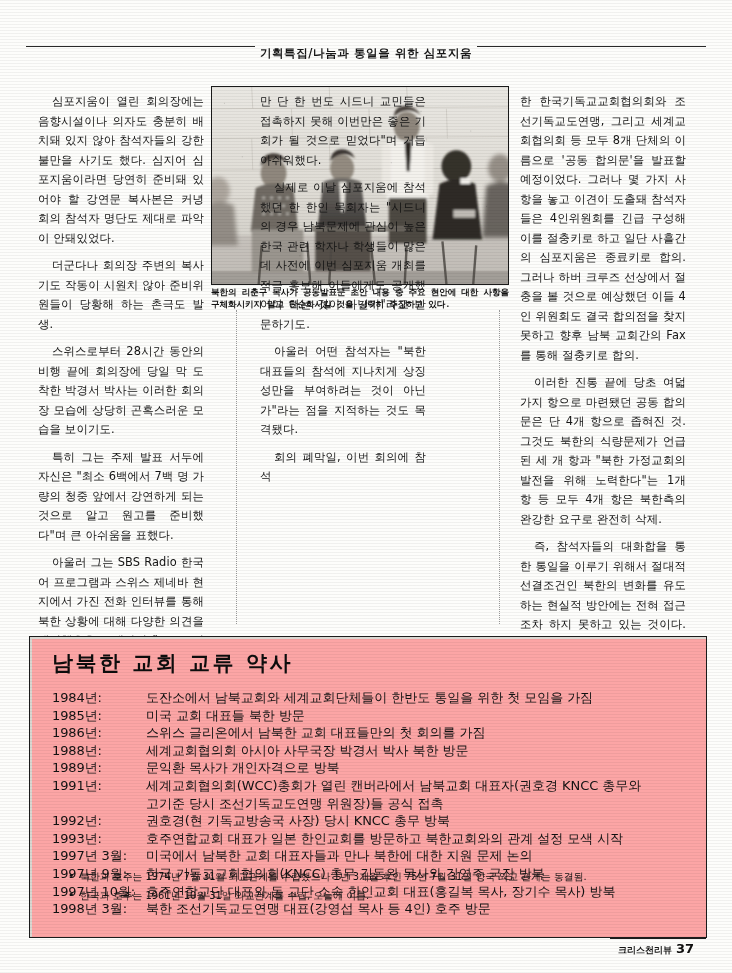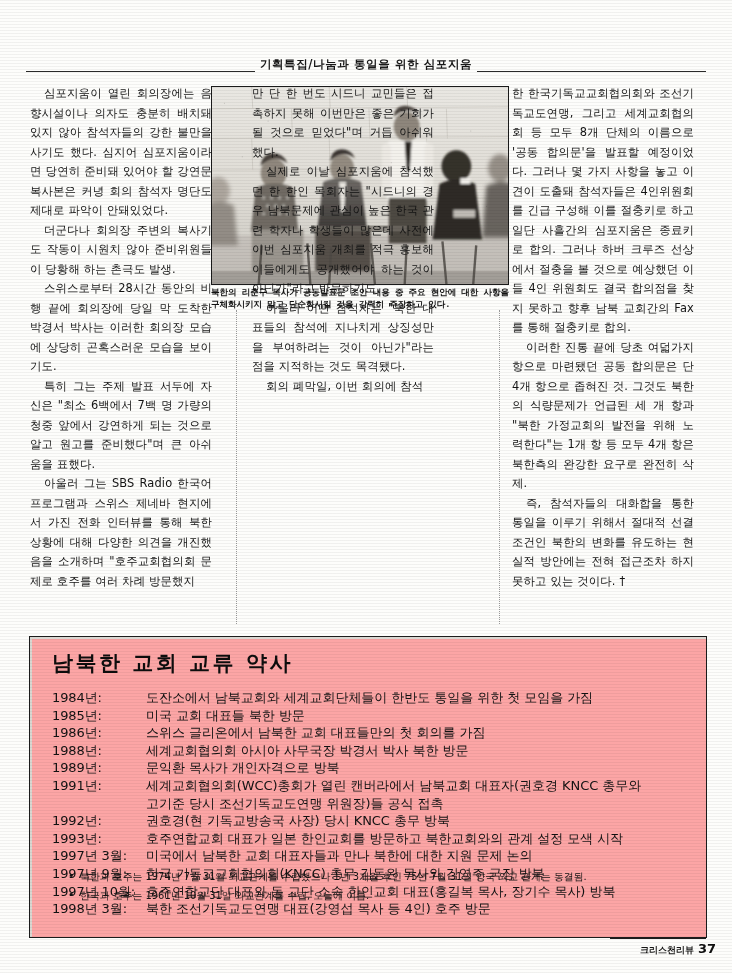--- a/index.html
+++ b/index.html
@@ -26,21 +26,21 @@
   }
 
   
   .runhead {
     position: absolute;
     left: 26px;
     top: 46px;
     width: 680px;
     height: 26px;
     display: flex;
-    align-items: flex-end;
+    align-items: flex-start;
     justify-content: center;
     gap: 1px;
   }
   .runhead .rule {
     flex: 1 1 auto;
     height: 1px;
     background: #2a2a2a;
     min-width: 40px;
   }
   .runhead .rh-text {
@@ -68,21 +68,21 @@
     font-size: 11.4px;
     line-height: 19.5px;
     text-align: justify;
     color: #141414;
     letter-spacing: 0.15px;
   }
   .col-left  { left: 0px; }
   .col-mid   { left: 222px; }
   .col-right { left: 482px; }
 
-  .col p { margin: 0; text-indent: 14px; }
+  .col p { margin: 8px; text-indent: 14px; }
   .col p.cont { text-indent: 0; }
 
   
   .colsep {
     position: absolute;
     top: 0;
     width: 0px;
     border-left: 1px dotted #9a9a9a;
   }
   .sep1 { left: 206px; top: 226px; height: 314px; }
@@ -181,21 +181,21 @@
   }
   .note .bullet {
     position: absolute;
     left: 0; top: -1px;
     font-size: 11px;
   }
 
   
   .footer {
     position: absolute;
-    right: 16px;
+    right: 38px;
     bottom: 16px;
     display: flex;
     align-items: baseline;
     gap: 4px;
   }
   .footer .mag {
     font-size: 9px;
     font-weight: bold;
     color: #141414;
   }

